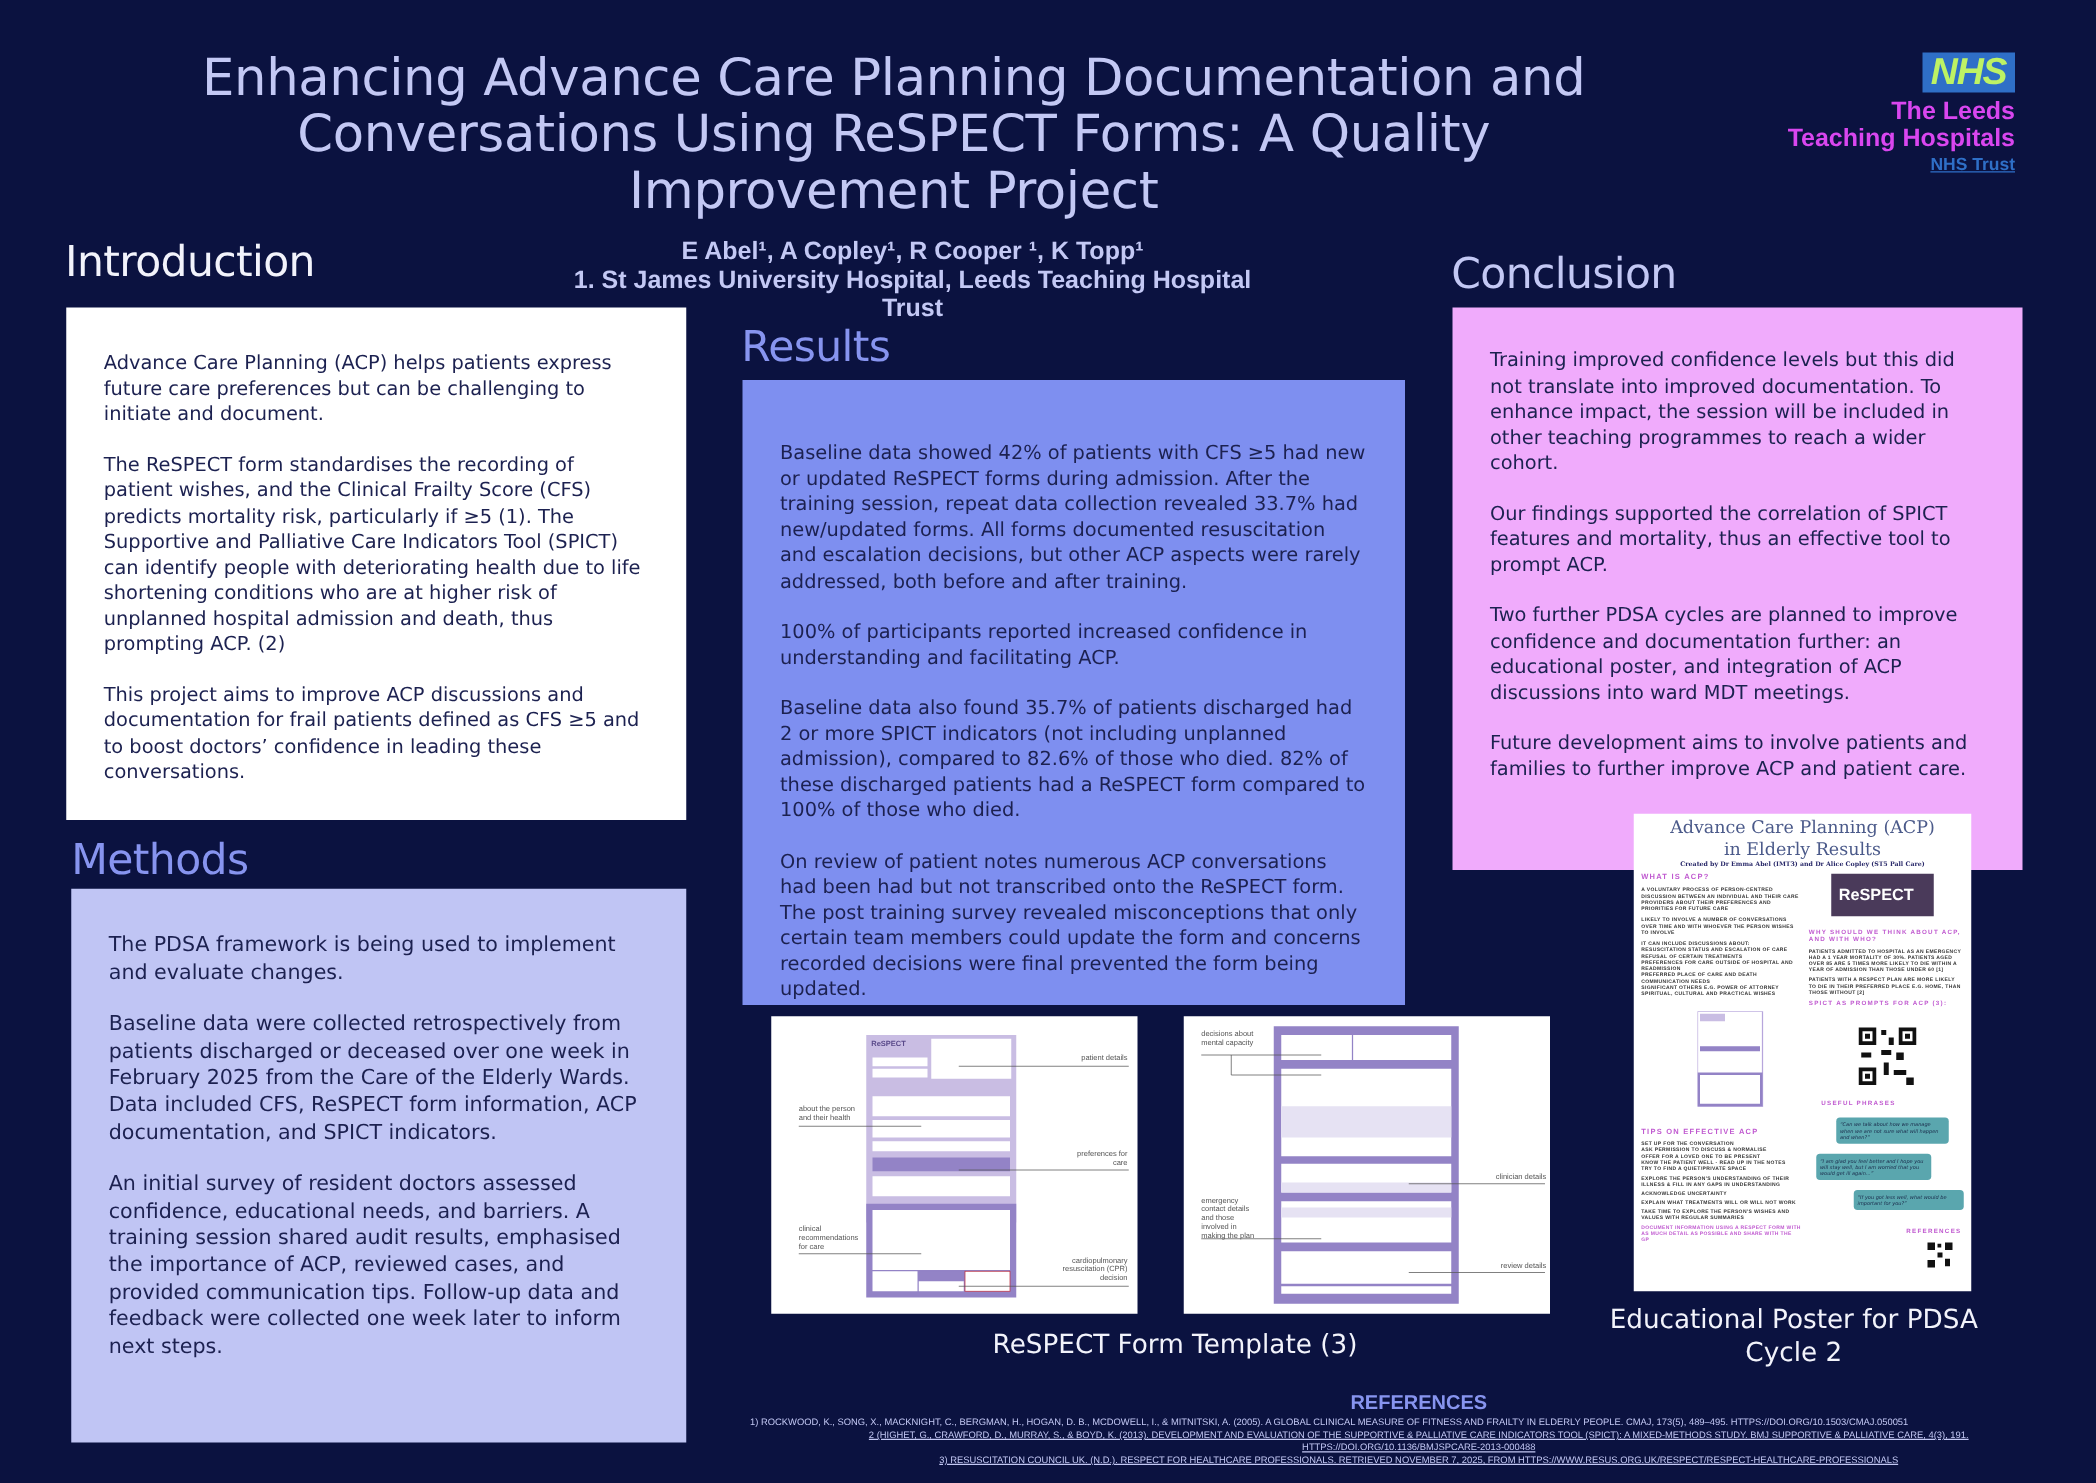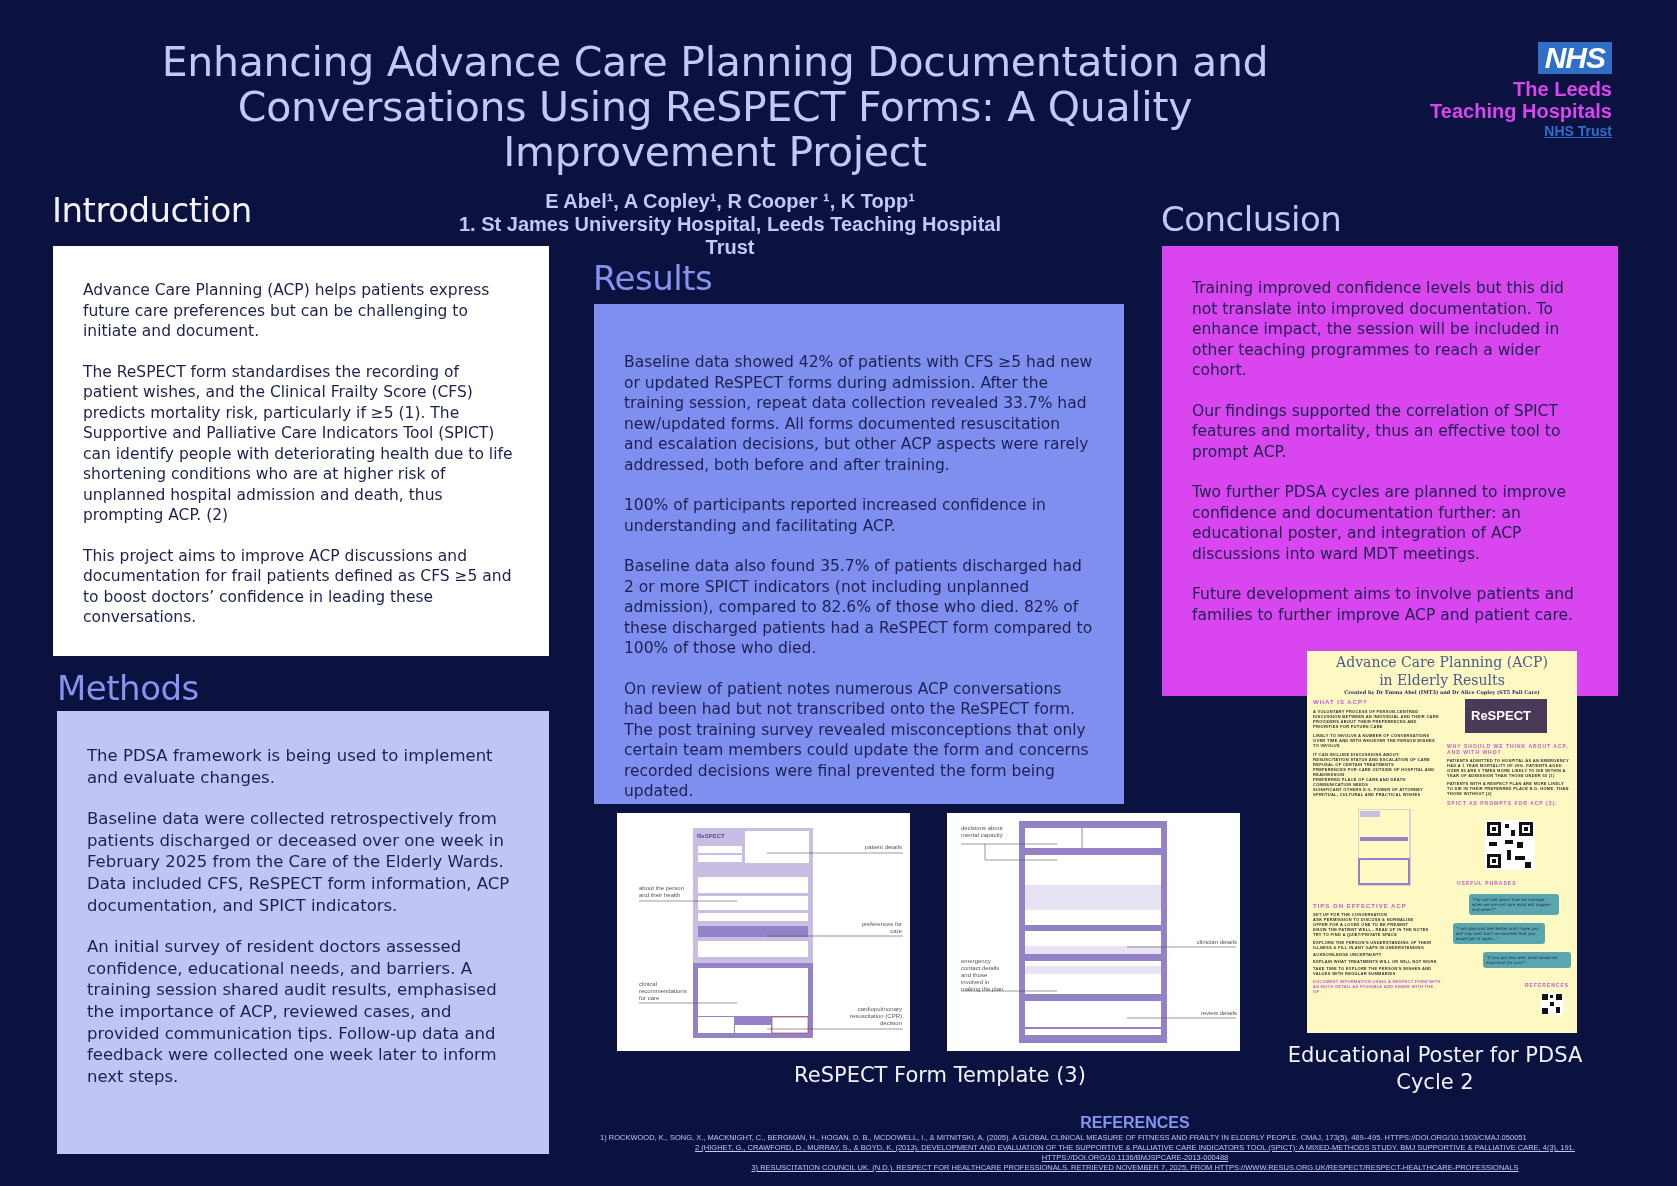--- a/index.html
+++ b/index.html
@@ -23,21 +23,21 @@
   }
   .authors {
     left: 440px; top: 190px; width: 580px; text-align: center;
     color: #c3c8f4; font-family: "Liberation Sans", sans-serif;
     font-weight: bold; font-size: 20px; line-height: 23px;
   }
 
   
   .nhs-logo { left: 1400px; top: 42px; width: 212px; text-align: right; }
   .nhs-badge {
-    display: inline-block; background: #2f6fc7; color: #ffffff;
+    display: inline-block; background: #2f6fc7; color: #bef264;
     font-family: "Liberation Sans", sans-serif; font-weight: bold; font-style: italic;
     font-size: 30px; line-height: 32px; padding: 0 7px; letter-spacing: -1px;
   }
   .nhs-org {
     font-family: "Liberation Sans", sans-serif; font-weight: bold;
     color: #d946ef; font-size: 20px; line-height: 22px; margin-top: 4px;
   }
   .nhs-trust {
     font-family: "Liberation Sans", sans-serif; font-weight: bold;
     color: #2f6fc7; font-size: 14px; line-height: 18px; text-decoration: underline;
@@ -49,34 +49,34 @@
   .h-blue { color: #8794ef; text-align: right; }
   .h-lav { color: #c3c8f4; }
 
   
   .panel { padding: 28px 30px; font-size: 15.5px; line-height: 20.5px; color: #1c2150; }
   .panel p { margin-bottom: 20px; white-space: normal; }
   .panel p:last-child { margin-bottom: 0; }
   .intro-panel { left: 53px; top: 246px; width: 496px; height: 410px; background: #ffffff; }
   .methods-panel { left: 57px; top: 711px; width: 492px; height: 443px; background: #c0c5f4; font-size: 16.5px; line-height: 21.6px; }
   .results-panel { left: 594px; top: 304px; width: 530px; height: 500px; background: #7e8ff0; }
-  .conclusion-panel { left: 1162px; top: 246px; width: 456px; height: 450px; background: #d946ef; }
+  .conclusion-panel { left: 1162px; top: 246px; width: 456px; height: 450px; background: #f0abfc; }
 
   
   .fig { background: #ffffff; }
   .fig-left { left: 617px; top: 813px; width: 293px; height: 238px; }
   .fig-right { left: 947px; top: 813px; width: 293px; height: 238px; }
   .fig-caption { color: #f2f3fb; font-size: 21px; line-height: 27px; text-align: center; }
   .cap-respect { left: 700px; top: 1062px; width: 480px; }
   .cap-poster { left: 1280px; top: 1042px; width: 310px; }
 
   .form-label { position: absolute; font-size: 6px; line-height: 7px; color: #555; font-family: "Liberation Sans", sans-serif; }
 
   
-  .edu-poster { left: 1307px; top: 651px; width: 270px; height: 382px; background: #fef9c3; overflow: hidden; }
+  .edu-poster { left: 1307px; top: 651px; width: 270px; height: 382px; background: #ffffff; overflow: hidden; }
   .edu-title { font-family: "DejaVu Serif", serif; color: #4b5a8a; font-size: 14px; line-height: 13px; text-align: center; margin-top: 5px; }
   .edu-sub { font-family: "DejaVu Serif", serif; font-size: 5px; text-align: center; color: #2a2a6a; font-weight: bold; margin-top: 2px; }
   .edu-h { font-size: 6px; font-weight: bold; color: #c05ad0; letter-spacing: 1px; font-family: "Liberation Sans", sans-serif; }
   .edu-t { font-size: 4px; line-height: 5px; color: #333; font-weight: bold; letter-spacing: 0.3px; font-family: "Liberation Sans", sans-serif; }
   .edu-bubble { background: #5aa6ae; border-radius: 3px; font-size: 4px; color: #1a2a4a; font-style: italic; padding: 3px; line-height: 5px; }
 
   
   .refs { left: 600px; top: 1113px; width: 1070px; text-align: center; }
   .refs-title { color: #8794ef; font-family: "Liberation Sans", sans-serif; font-weight: bold; font-size: 16px; line-height: 20px; }
   .ref-line { color: #c3c8f4; font-family: "Liberation Sans", sans-serif; font-size: 7.5px; line-height: 10px; text-decoration: underline; white-space: nowrap; }

